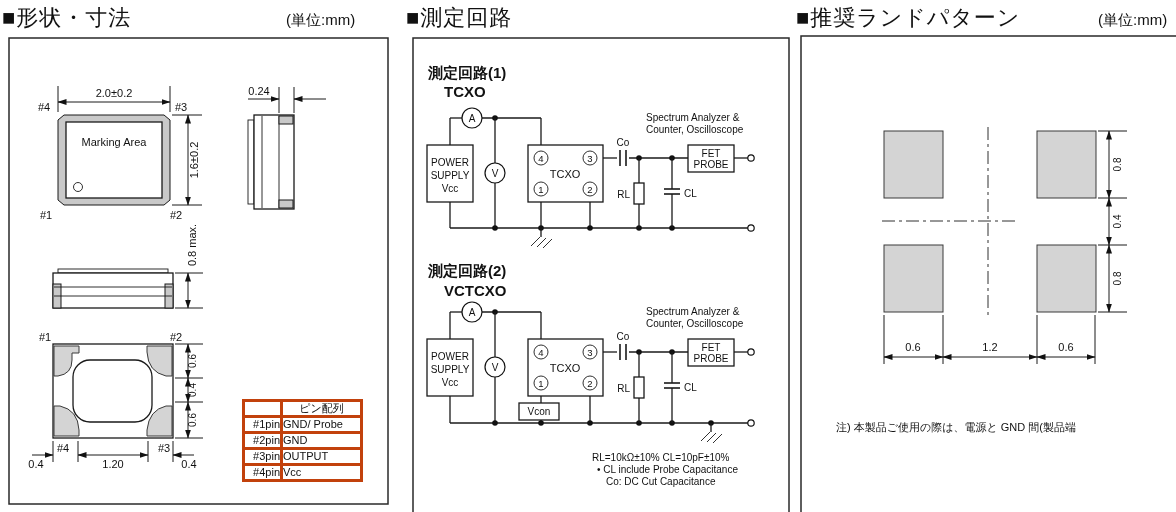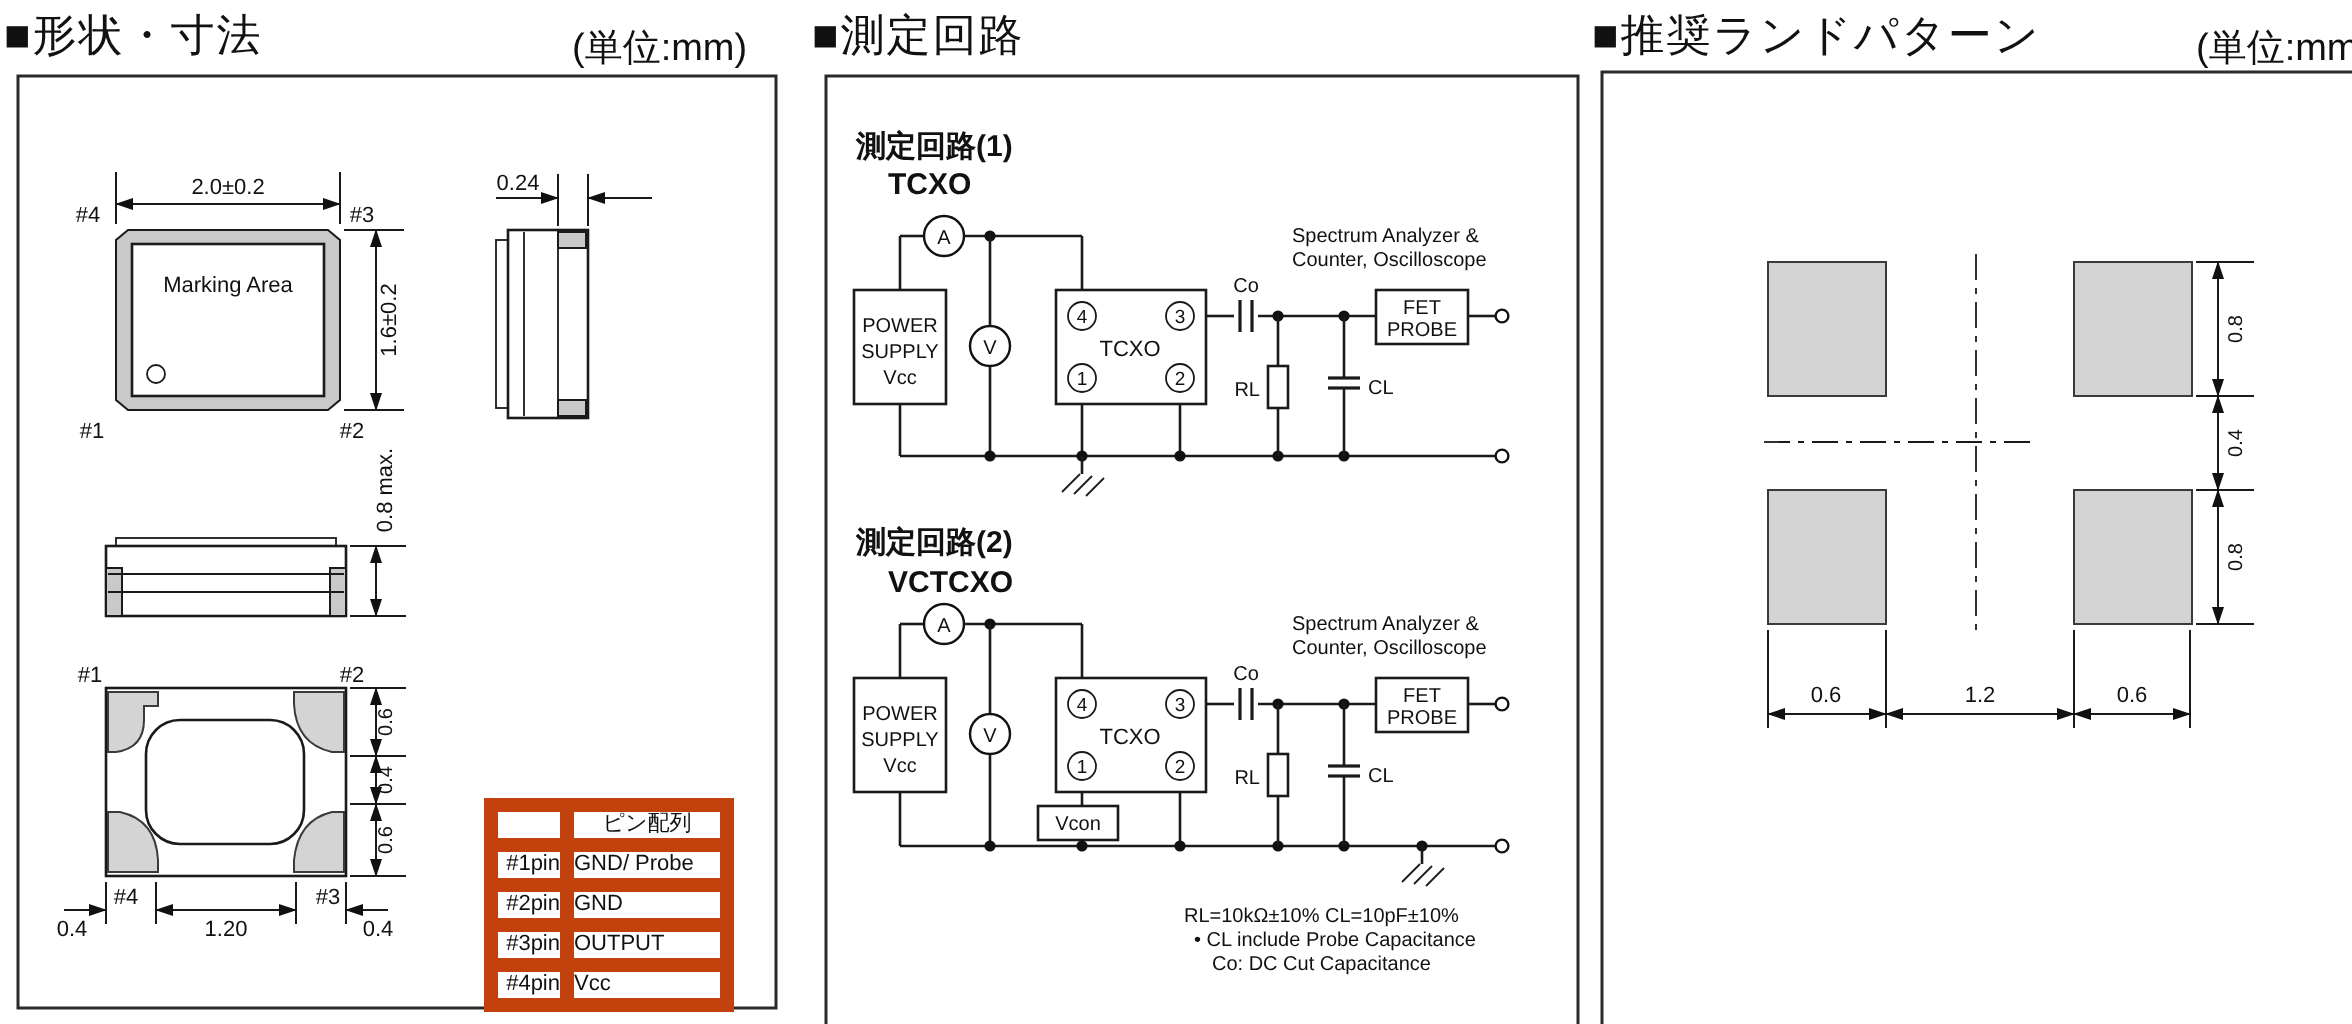--- a/index.html
+++ b/index.html
@@ -1,37 +1,37 @@
 <!DOCTYPE html>
 <html><head>
 <meta charset="utf-8">
 <style>
   *{margin:0;padding:0;box-sizing:border-box}
   body{background:#fff}
   #root{position:relative;width:1176px;height:512px;overflow:hidden;background:#fff;
         font-family:"Liberation Sans",sans-serif;color:#111}
   .title{position:absolute;font-weight:normal;font-size:22px;letter-spacing:1px;white-space:nowrap}
-  .unit{position:absolute;font-size:19px;white-space:nowrap}
+  .unit{position:absolute;font-size:15px;white-space:nowrap}
   svg{position:absolute;overflow:hidden}
   svg text{font-family:"Liberation Sans",sans-serif;fill:#111}
   .box{fill:none;stroke:#2a2a2a;stroke-width:1.5}
   .ln{stroke:#1a1a1a;stroke-width:1.3;fill:none}
   .thin{stroke:#1a1a1a;stroke-width:0.9;fill:none}
   .dim{stroke:#1a1a1a;stroke-width:1;fill:none}
   .gry{fill:#c9c9c9;stroke:#1a1a1a;stroke-width:1}
   .pad{fill:#d4d4d4;stroke:#3a3a3a;stroke-width:1}
   .wht{fill:#fff;stroke:#1a1a1a;stroke-width:1.3}
   .dot{fill:#111;stroke:none}
   .trm{fill:#fff;stroke:#111;stroke-width:1.2}
   .cap{stroke:#1a1a1a;stroke-width:1.6;fill:none}
   .t9{font-size:9.5px}.t10{font-size:10px}.t11{font-size:11px}
   .t15{font-size:15px;font-weight:bold}
   .mid{text-anchor:middle}.end{text-anchor:end}
   #pintable{position:absolute;left:242px;top:399px;border-collapse:collapse;font-size:11px;color:#111}
-  #pintable td{border:7px solid #c2410c;padding:0 0;height:13px;line-height:13px;white-space:nowrap}
+  #pintable td{border:3px solid #c2410c;padding:0 0;height:13px;line-height:13px;white-space:nowrap}
   #pintable td.pc{text-align:right;width:38px}
   #pintable td.fc{width:80px}
   #pintable td.hd{text-align:center}
   .notejp{position:absolute;font-size:11px;line-height:14px;white-space:nowrap}
 </style>
 </head>
 <body>
 
 <div id="root">
 
@@ -346,14 +346,15 @@
       <line class="dim" x1="1095" y1="315" x2="1095" y2="364"></line>
       <line class="dim" x1="884" y1="357" x2="943" y2="357" marker-start="url(#aS)" marker-end="url(#aE)"></line>
       <line class="dim" x1="943" y1="357" x2="1037" y2="357" marker-start="url(#aS)" marker-end="url(#aE)"></line>
       <line class="dim" x1="1037" y1="357" x2="1095" y2="357" marker-start="url(#aS)" marker-end="url(#aE)"></line>
       <text class="t11 mid" x="913" y="351">0.6</text>
       <text class="t11 mid" x="990" y="351">1.2</text>
       <text class="t11 mid" x="1066" y="351">0.6</text>
     </g>
   </svg>
 
+  <div class="notejp" style="left:836px;top:420px">注) 本製品ご使用の際は、電源と GND 間(製品端</div>
 
 </div>
 
 </body></html>

